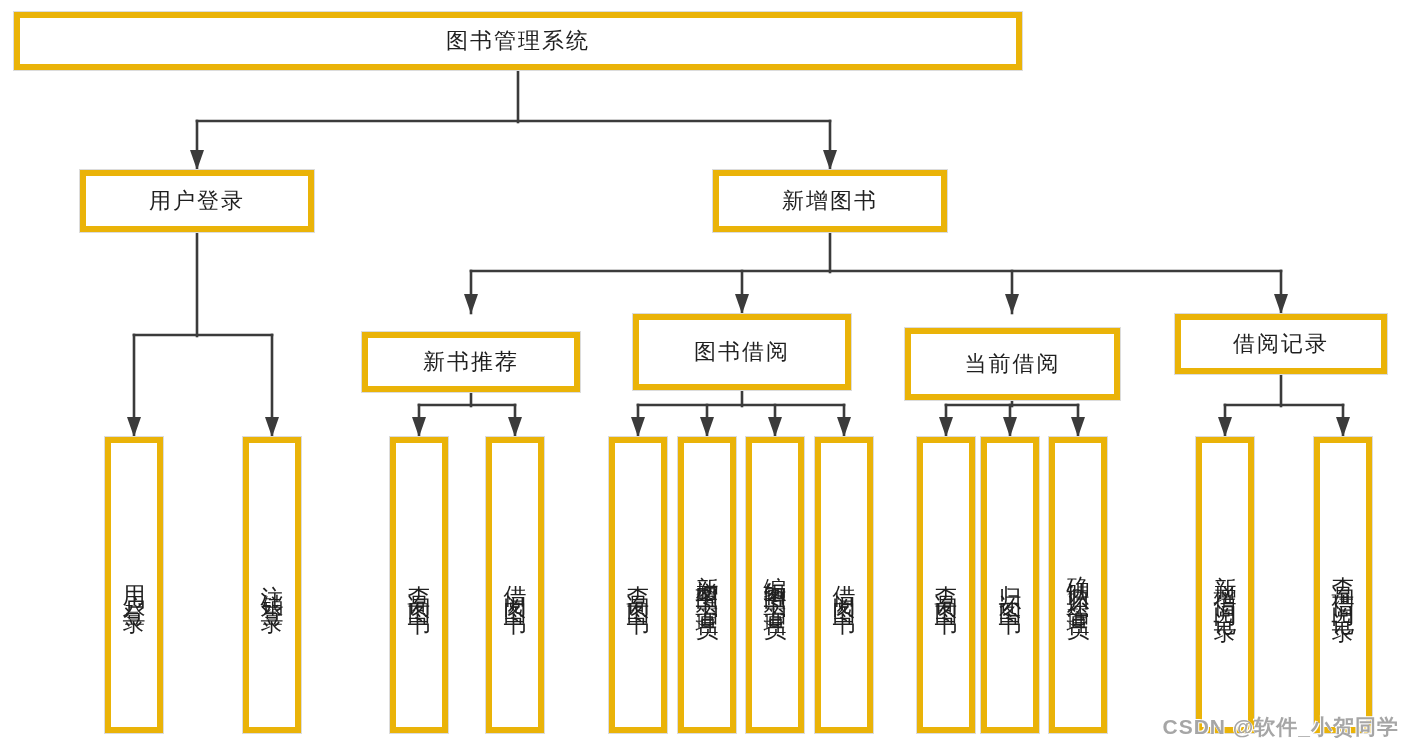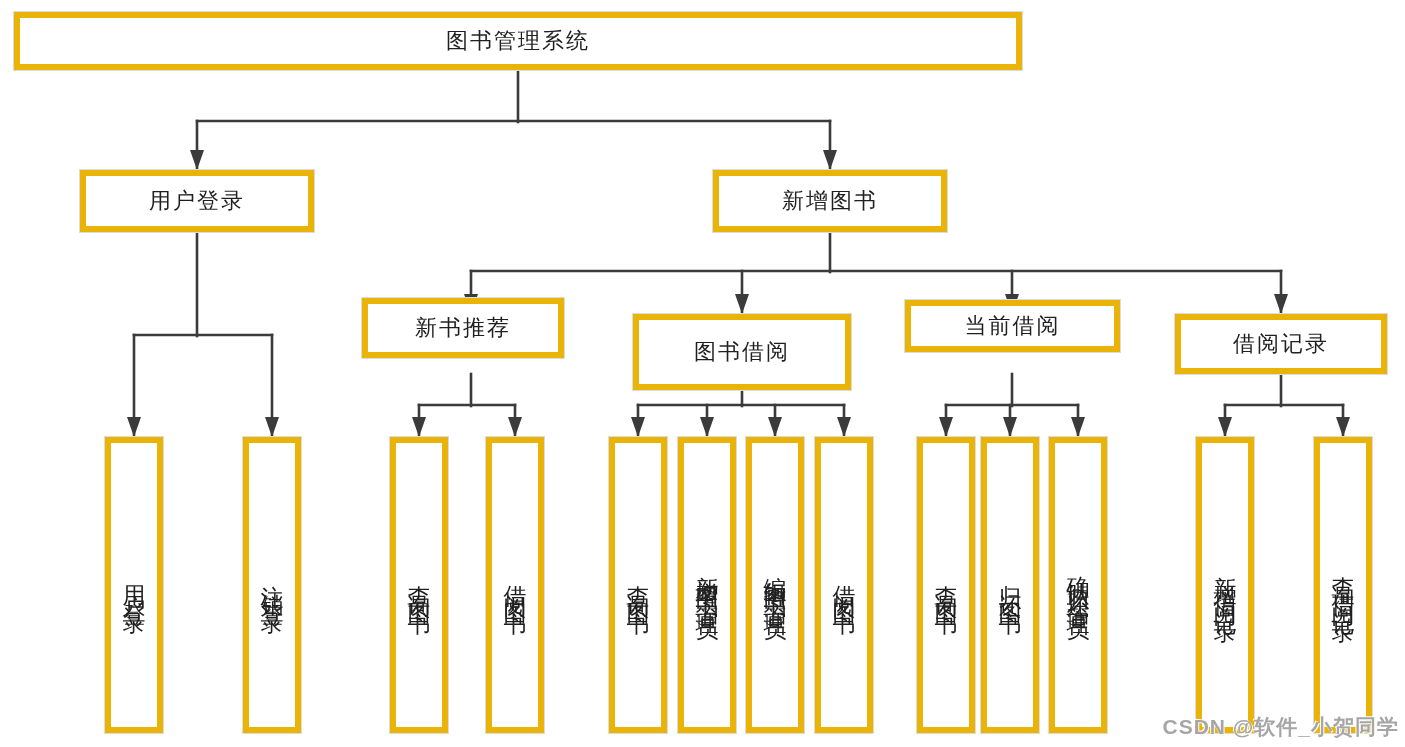--- a/index.html
+++ b/index.html
@@ -86,27 +86,27 @@
     <span>图书管理系统</span>
   </div>
 
   <div class="node h" style="left:80px;top:170px;width:234px;height:62px">
     <span>用户登录</span>
   </div>
   <div class="node h" style="left:713px;top:170px;width:234px;height:62px">
     <span>新增图书</span>
   </div>
 
-  <div class="node h" style="left:362px;top:298px;width:202px;height:60px">
+  <div class="node h" style="left:362px;top:332px;width:218px;height:60px">
     <span>新书推荐</span>
   </div>
   <div class="node h" style="left:633px;top:314px;width:218px;height:76px">
     <span>图书借阅</span>
   </div>
-  <div class="node h" style="left:905px;top:300px;width:215px;height:52px">
+  <div class="node h" style="left:905px;top:328px;width:215px;height:72px">
     <span>当前借阅</span>
   </div>
   <div class="node h" style="left:1175px;top:314px;width:212px;height:60px">
     <span>借阅记录</span>
   </div>
 
   <div class="node v" style="left:105px;top:437px;width:58px;height:296px">
     <span>用户登录</span>
   </div>
   <div class="node v" style="left:243px;top:437px;width:58px;height:296px">

